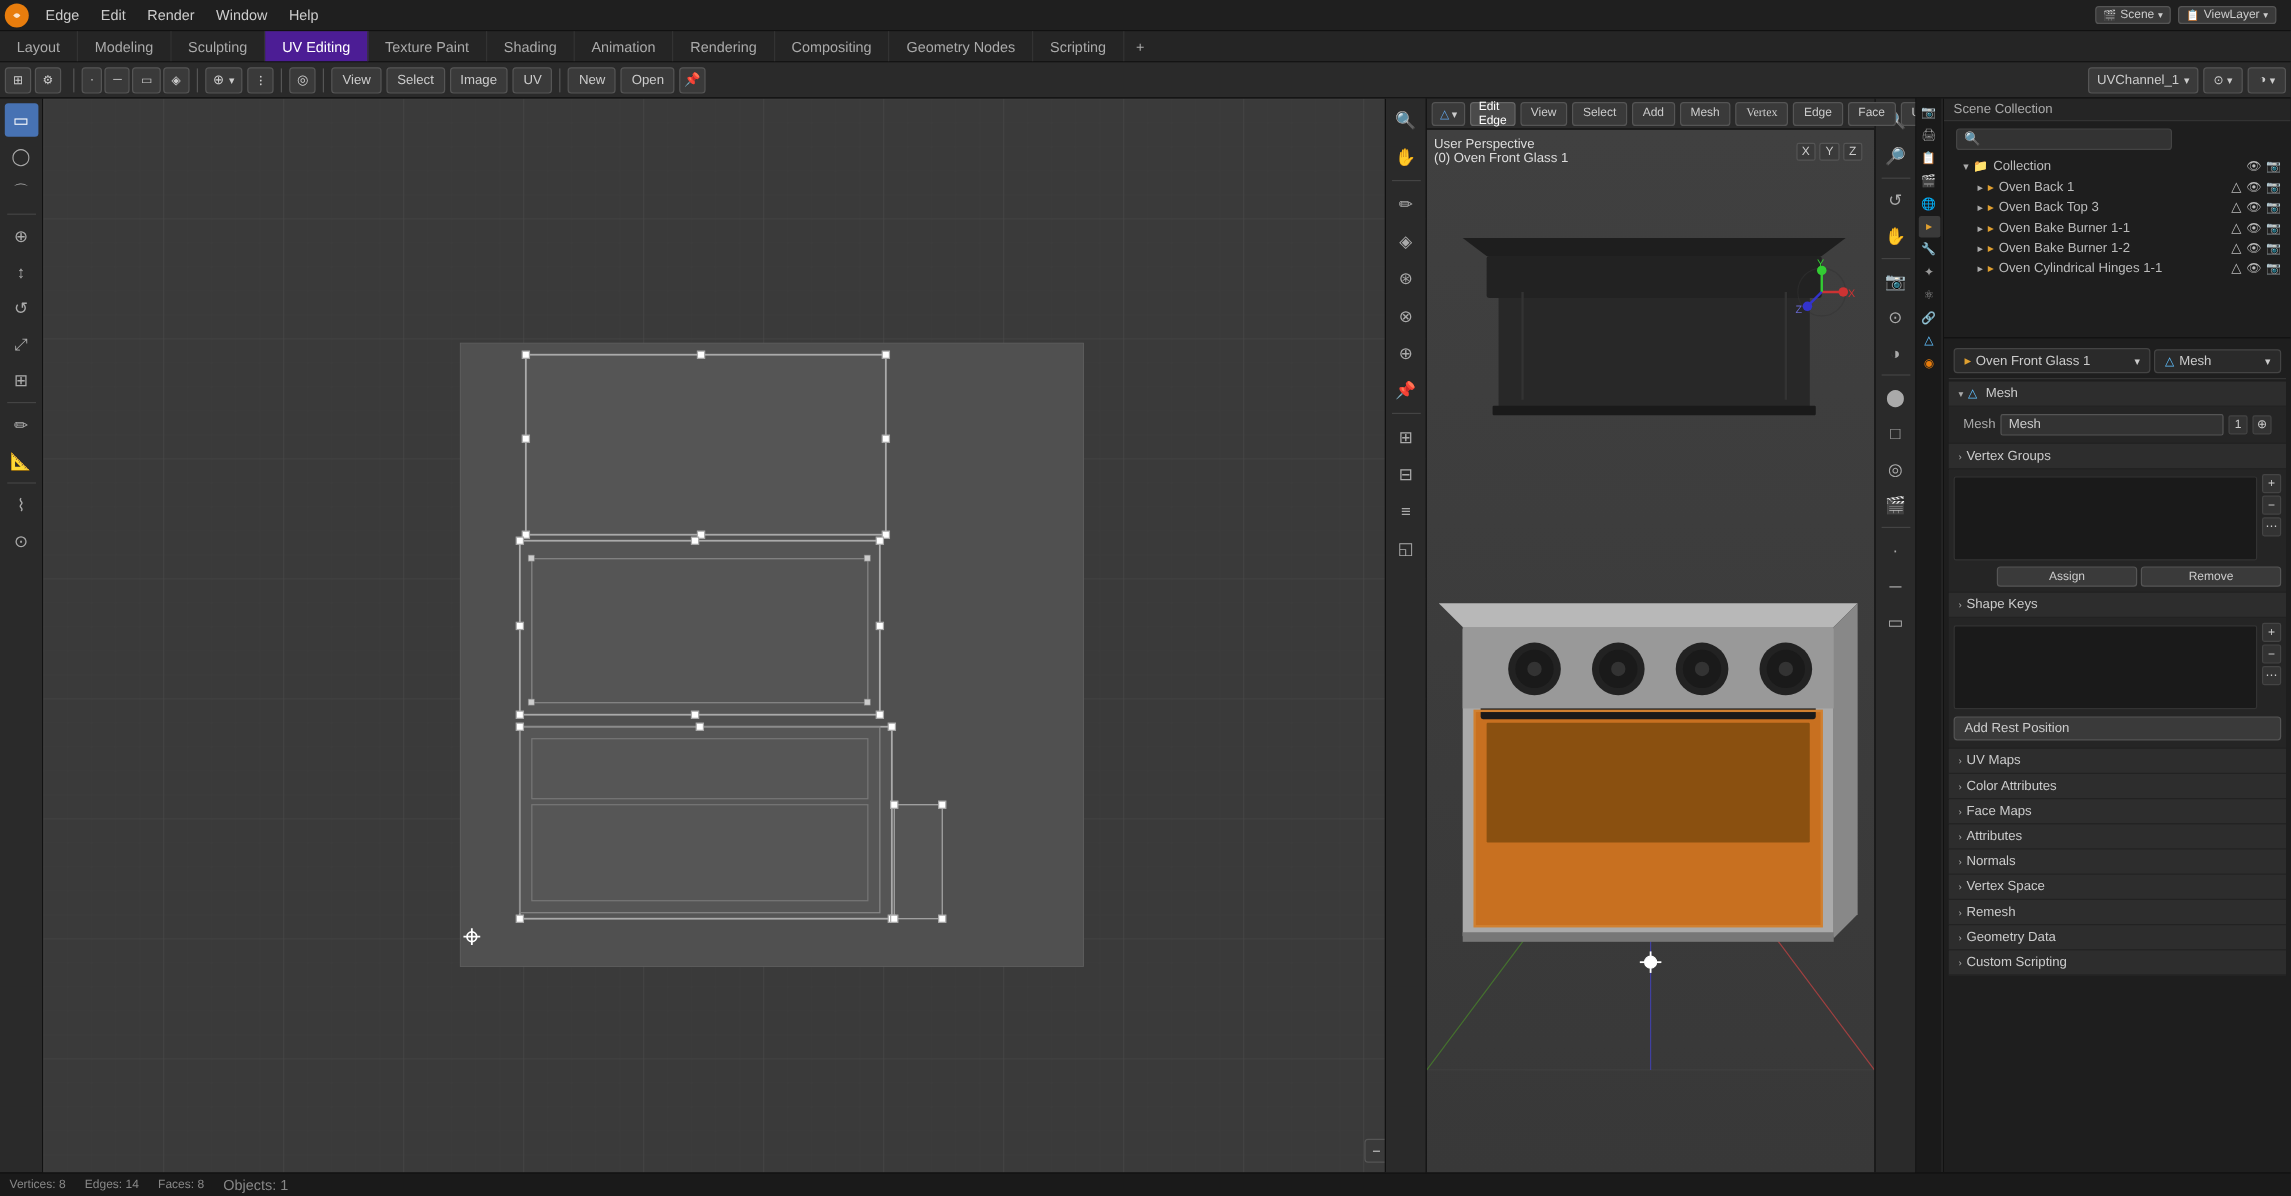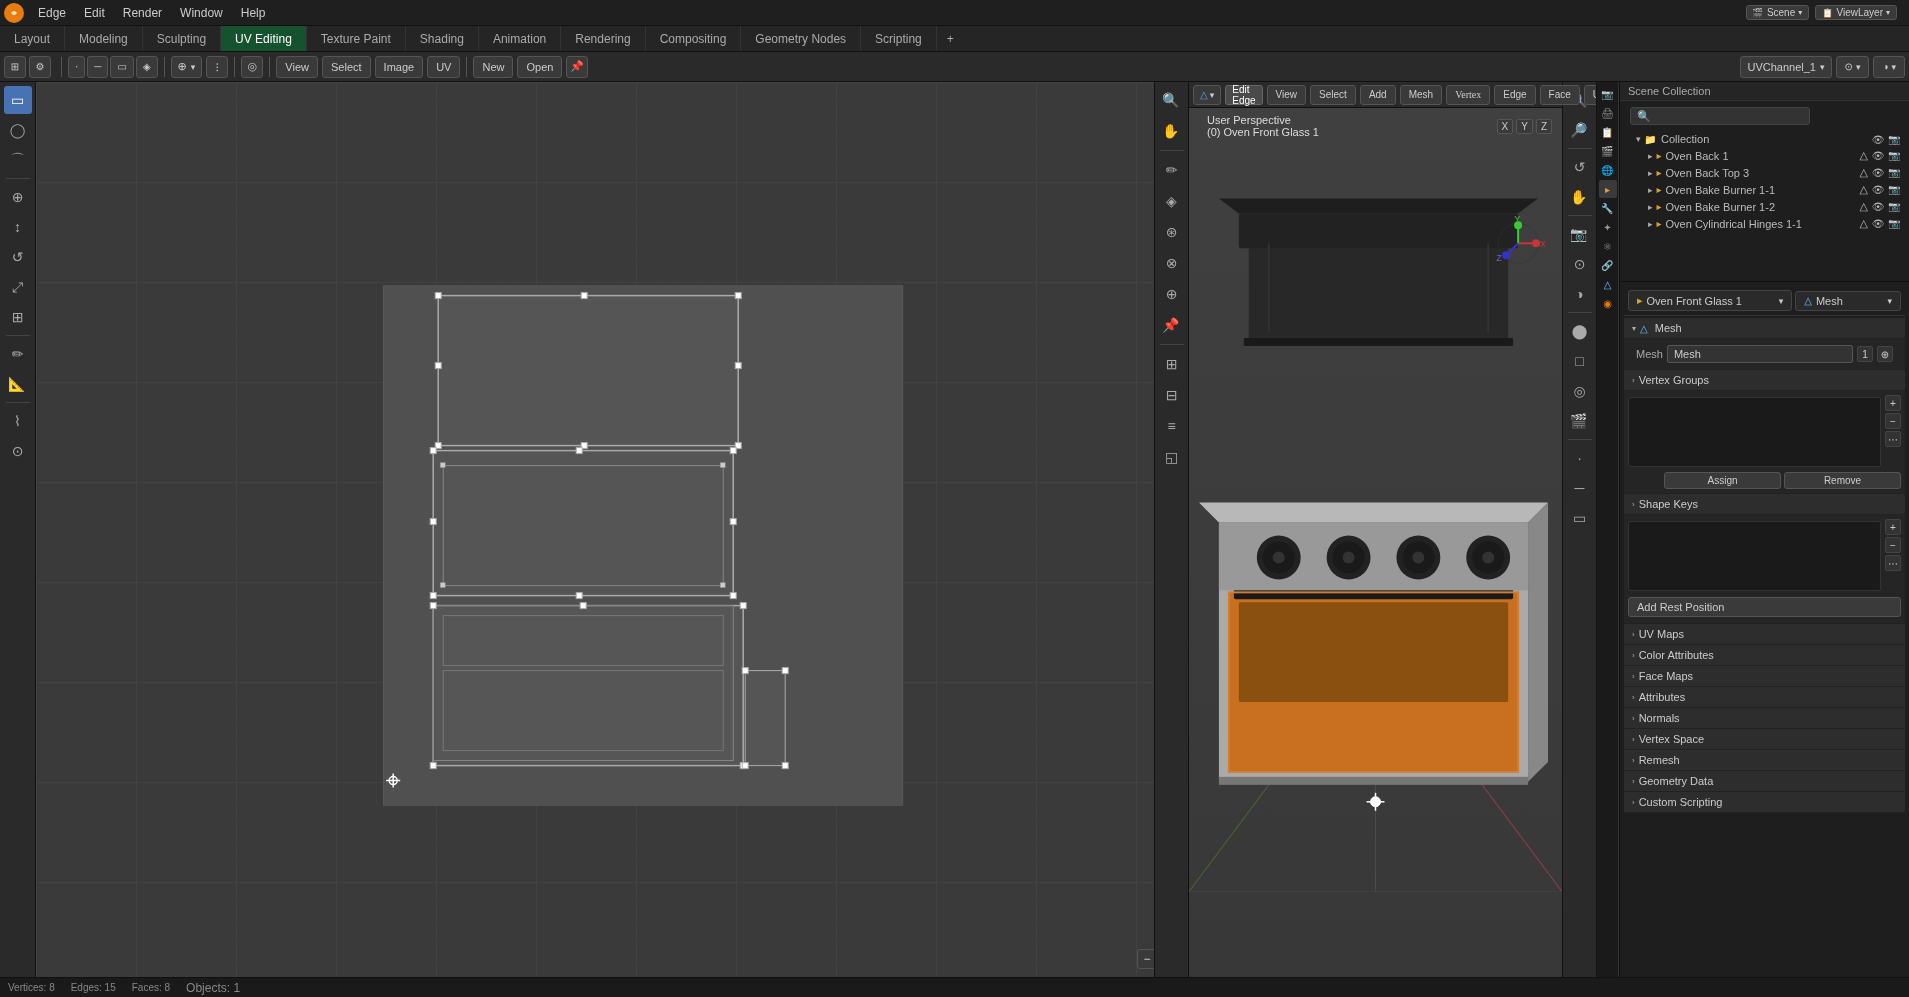--- a/index.html
+++ b/index.html
@@ -47,21 +47,21 @@
       padding: 4px 14px;
       cursor: pointer;
       color: #aaa;
       border-right: 1px solid #333;
       font-size: 12px;
       height: 100%;
       display: flex;
       align-items: center;
     }
     .ws-tab.active {
-      background: #14532d;
+      background: #4c1d95;
       color: #fff;
     }
     .ws-tab-add {
       padding: 4px 10px;
       cursor: pointer;
       color: #aaa;
     }
 
     
     .editor-toolbar {
@@ -586,21 +586,21 @@
       <div class="toolbar-btn" style="font-size:10px;height:20px;">Add</div>
       <div class="toolbar-btn" style="font-size:10px;height:20px;">Mesh</div>
       <div class="toolbar-btn" style="font-size:10px;height:20px;font-family:Liberation Serif, serif;">Vertex</div>
       <div class="toolbar-btn" style="font-size:10px;height:20px;">Edge</div>
       <div class="toolbar-btn" style="font-size:10px;height:20px;">Face</div>
       <div class="toolbar-btn" style="font-size:10px;height:20px;">UV</div>
       <div style="flex:1;"></div>
 
     </div>
 
-    <div style="position:absolute;top:32px;left:18px;z-index:10;pointer-events:none;">
+    <div style="position:absolute;top:32px;left:6px;z-index:10;pointer-events:none;">
       <div style="font-size:11px;color:#ddd;">User Perspective</div>
       <div style="font-size:11px;color:#ddd;">(0) Oven Front Glass 1</div>
     </div>
 
     <div style="position:absolute;top:32px;right:44px;z-index:10;width:80px;height:24px;display:flex;align-items:center;justify-content:flex-end;gap:3px;">
 
       <div style="background:#3a3a3a;border:1px solid #555;border-radius:2px;padding:1px 4px;font-size:10px;color:#ccc;cursor:pointer;">X</div>
       <div style="background:#3a3a3a;border:1px solid #555;border-radius:2px;padding:1px 4px;font-size:10px;color:#ccc;cursor:pointer;">Y</div>
       <div style="background:#3a3a3a;border:1px solid #555;border-radius:2px;padding:1px 4px;font-size:10px;color:#ccc;cursor:pointer;">Z</div>
     </div>
@@ -929,16 +929,16 @@
         </div>
 
       </div>
     </div>
   </div>
 
 </div>
 
 <div style="background:#1a1a1a;height:20px;border-top:1px solid #111;display:flex;align-items:center;padding:0 8px;gap:16px;flex-shrink:0;">
   <span style="font-size:10px;color:#888;">Vertices: 8</span>
-  <span style="font-size:10px;color:#888;">Edges: 15</span>
+  <span style="font-size:10px;color:#888;">Edges: 14</span>
   <span style="font-size:10px;color:#888;">Faces: 8</span>
   <span style="font-size:12px;color:#888;">Objects: 1</span>
 </div>
 
 </body></html>

